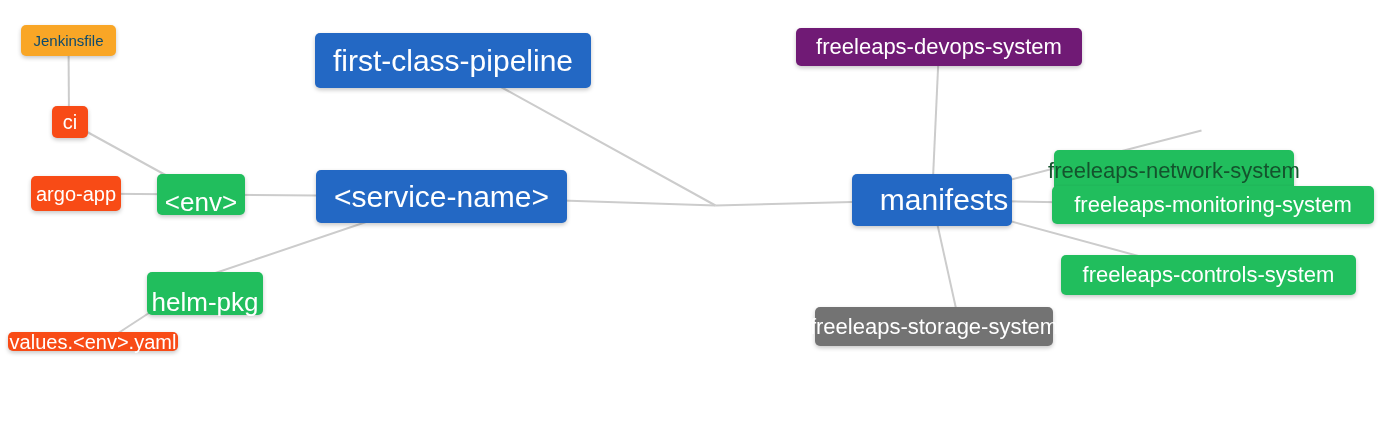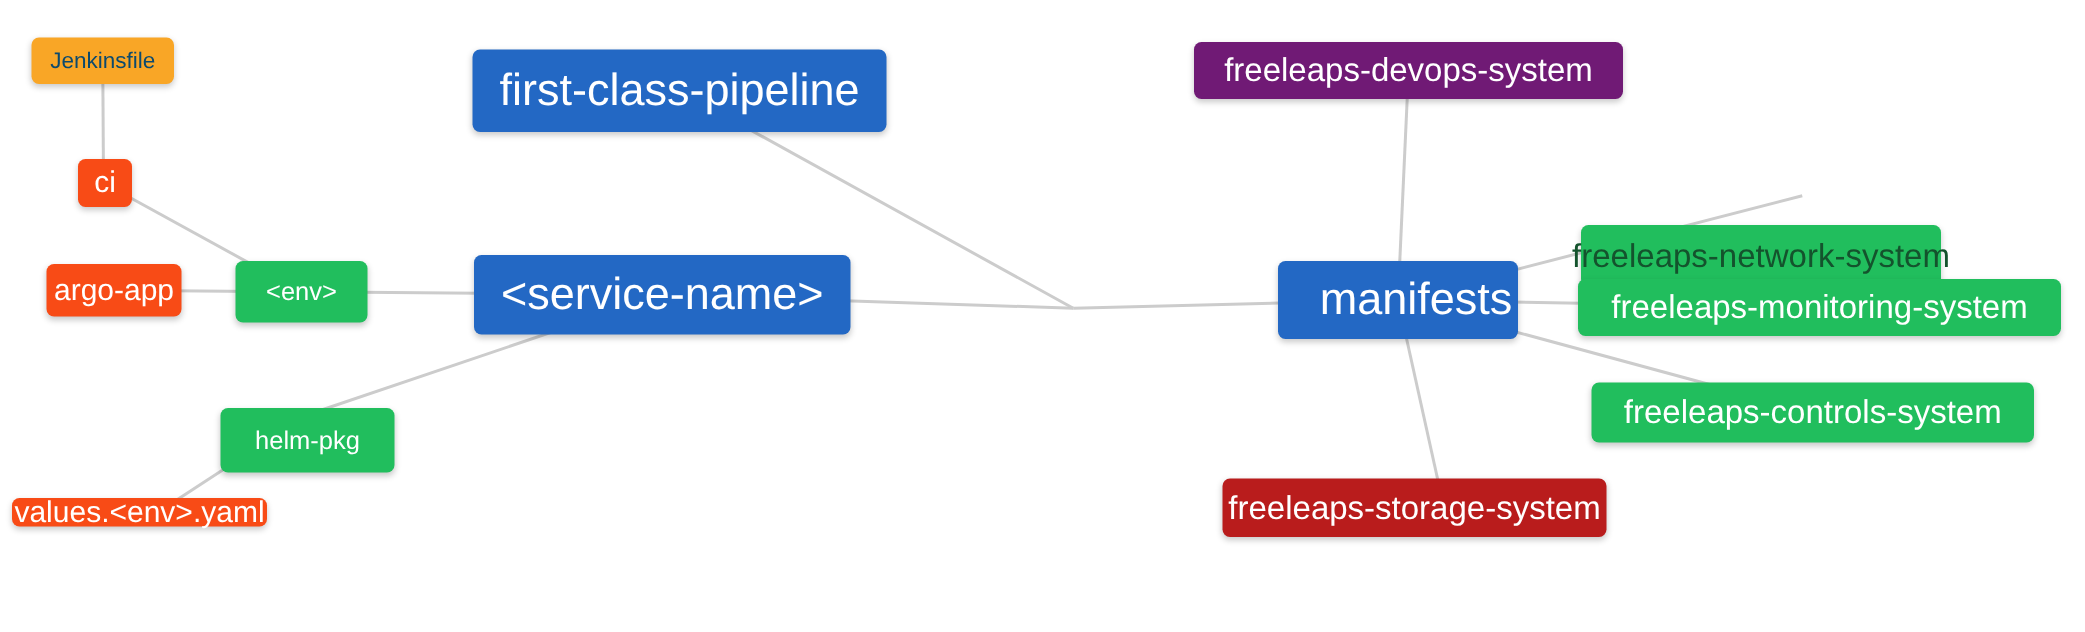--- a/index.html
+++ b/index.html
@@ -26,21 +26,21 @@
     border-radius: 5px;
     color: #ffffff;
     white-space: nowrap;
     box-shadow: 0 2px 4px rgba(0,0,0,0.22);
     cursor: pointer;
     box-sizing: border-box;
   }
   .node .node-label { line-height: 1; }
   .lvl0  { font-size: 38px; }
   .lvl1  { font-size: 30px; }
-  .lvl2  { font-size: 17px; }
+  .lvl2  { font-size: 26px; align-items: flex-end; }
   .lvl2b { font-size: 22px; }
   .lvl3  { font-size: 20px; }
   .lvl4  { font-size: 15px; }
 </style>
 </head>
 <body>
 
 <div id="stage">
   <svg id="edge-layer" viewBox="0 0 1390 421" xmlns="http://www.w3.org/2000/svg">
       <line x1="68.5" y1="40.5" x2="69" y2="122" stroke="#cccccc" stroke-width="2"></line>
@@ -91,16 +91,16 @@
   </div>
     <div class="node lvl2b" style="left: 1054px; top: 110px; width: 240px; height: 41px; background: rgb(33, 190, 93); color: #14532d; margin-top: 40px;">
     <span class="node-label">freeleaps-network-system</span>
   </div>
     <div class="node lvl2b" style="left: 1052px; top: 186px; width: 322px; height: 38px; background: rgb(33, 190, 93); color: rgb(255, 255, 255);">
     <span class="node-label">freeleaps-monitoring-system</span>
   </div>
     <div class="node lvl2b" style="left: 1061px; top: 255px; width: 295px; height: 40px; background: rgb(33, 190, 93); color: rgb(255, 255, 255);">
     <span class="node-label">freeleaps-controls-system</span>
   </div>
-    <div class="node lvl2b" style="left: 815px; top: 307px; width: 256px; height: 39px; background: #b91c1c; color: rgb(255, 255, 255); margin-top: 12px;">
+    <div class="node lvl2b" style="left: 815px; top: 307px; width: 238px; height: 39px; background: #737373; color: rgb(255, 255, 255);">
     <span class="node-label">freeleaps-storage-system</span>
   </div>
   </div>
 
 </body></html>

